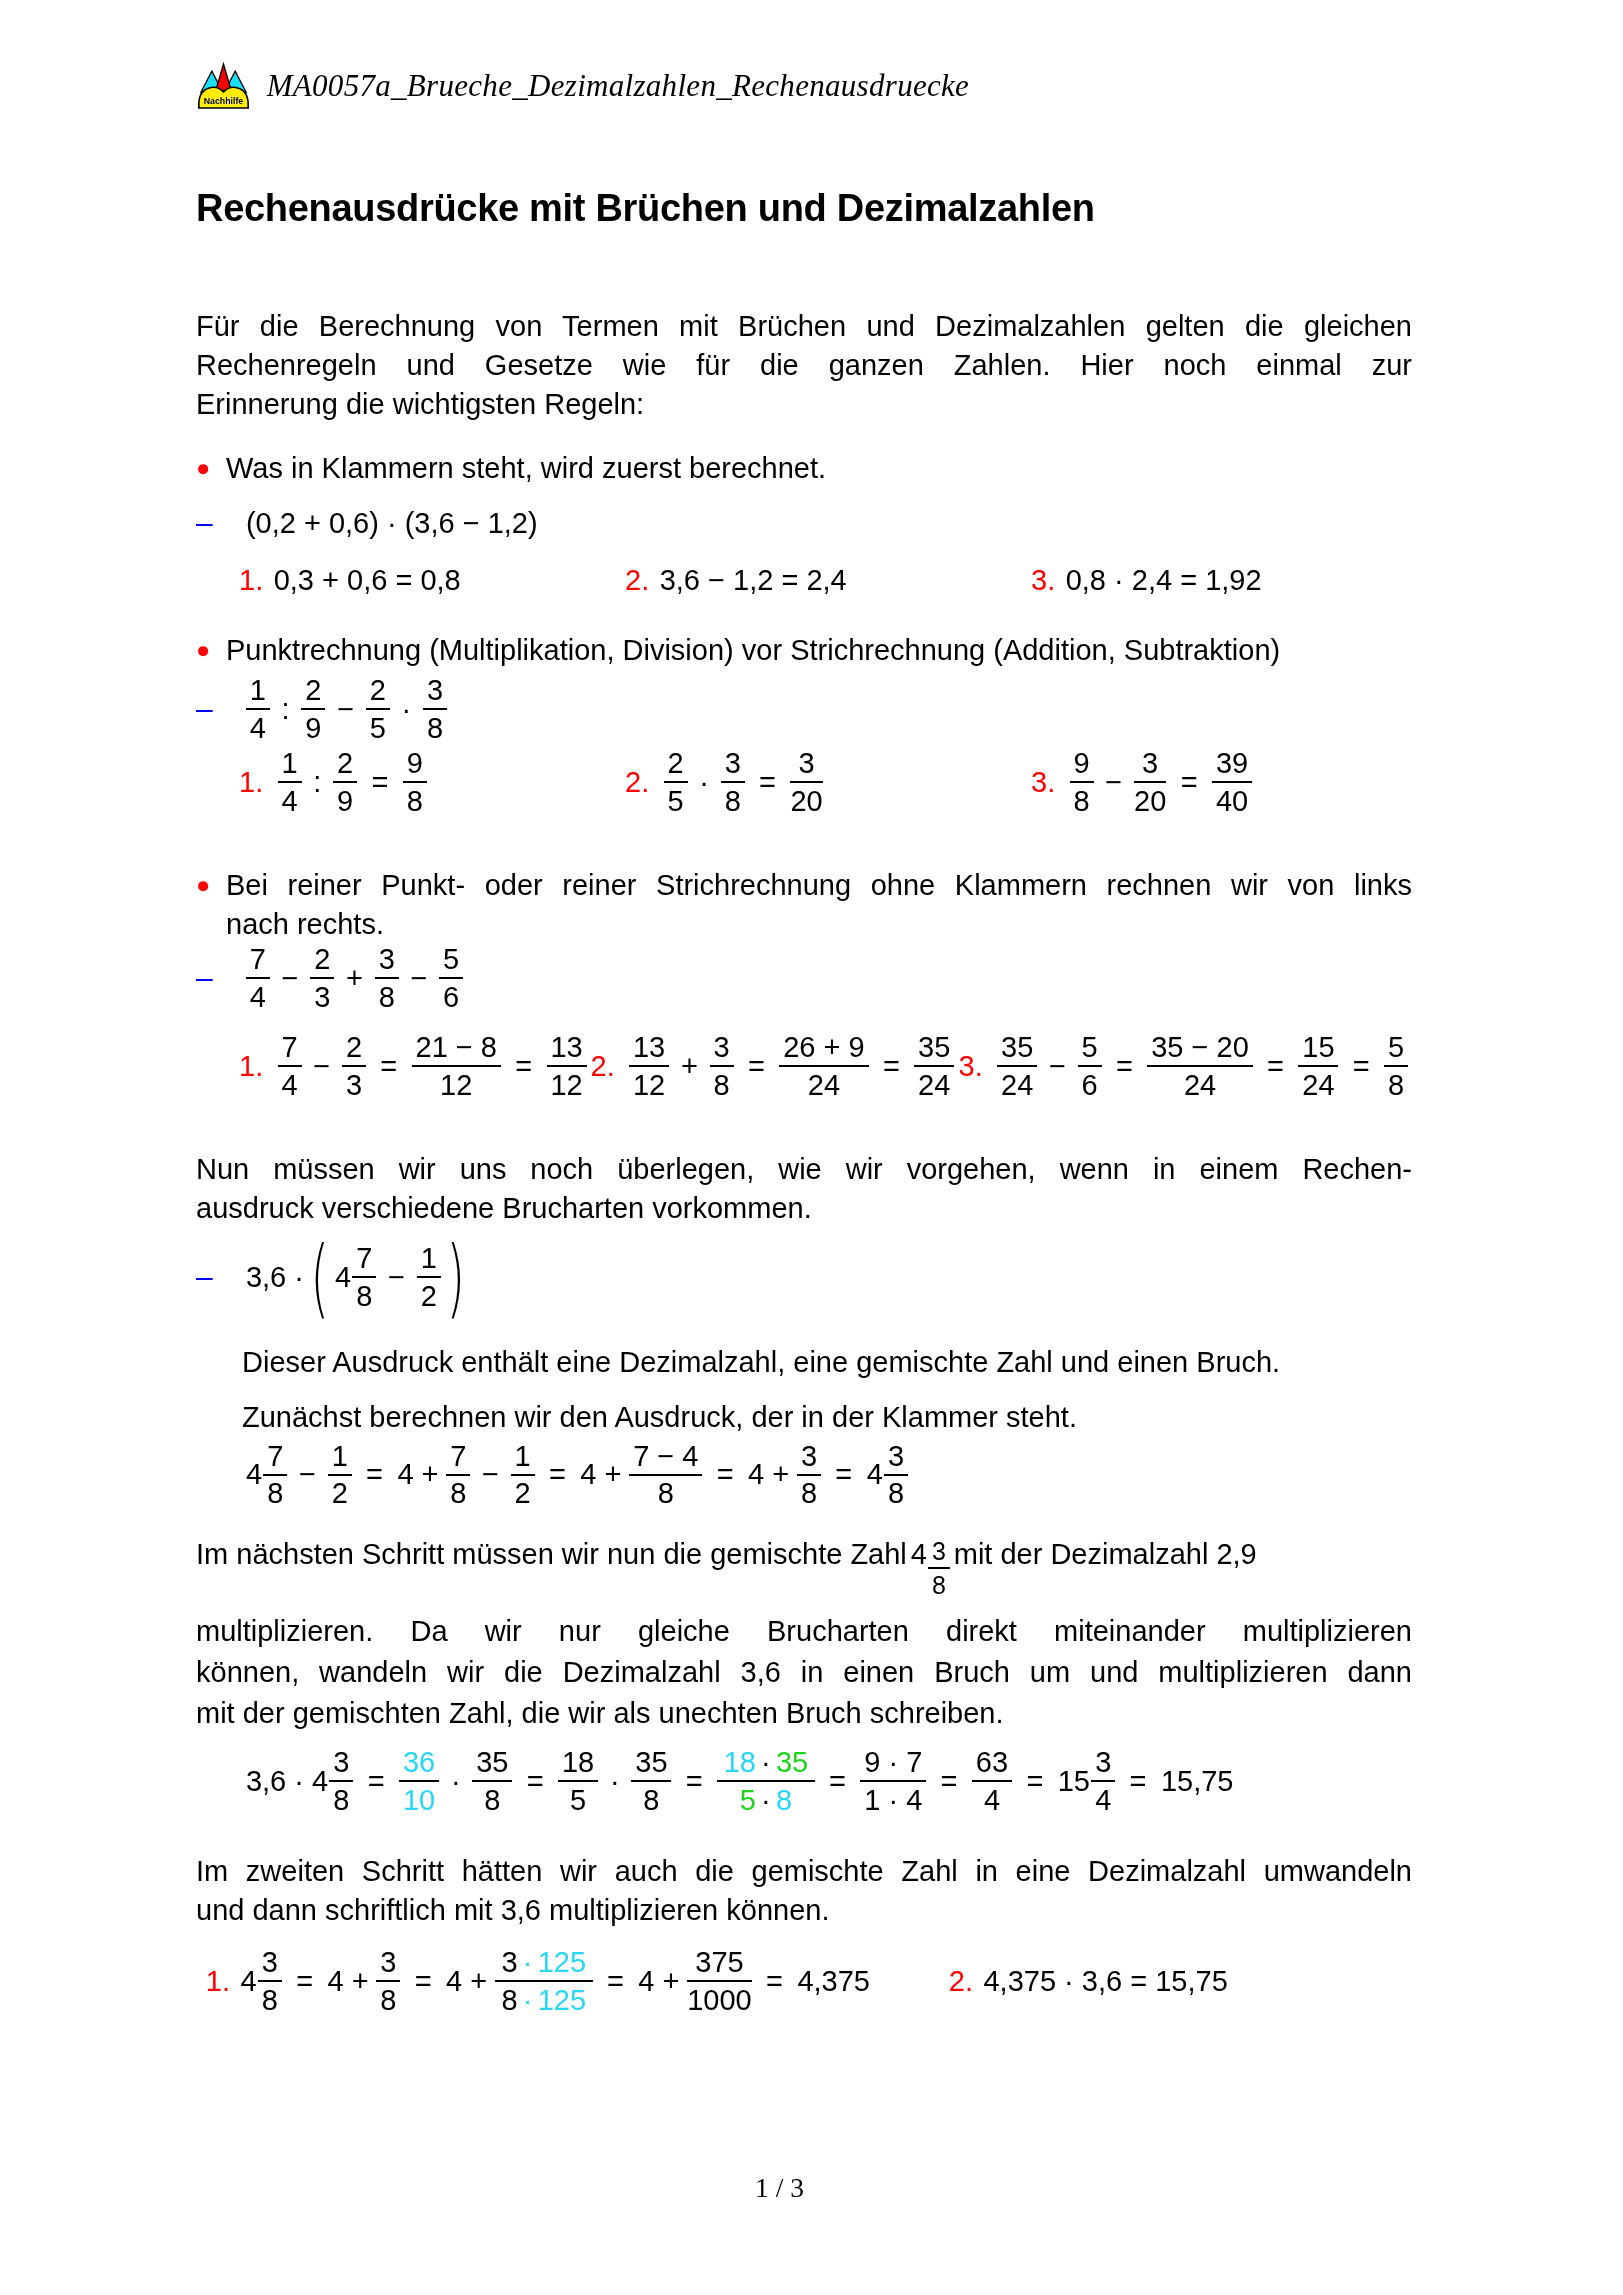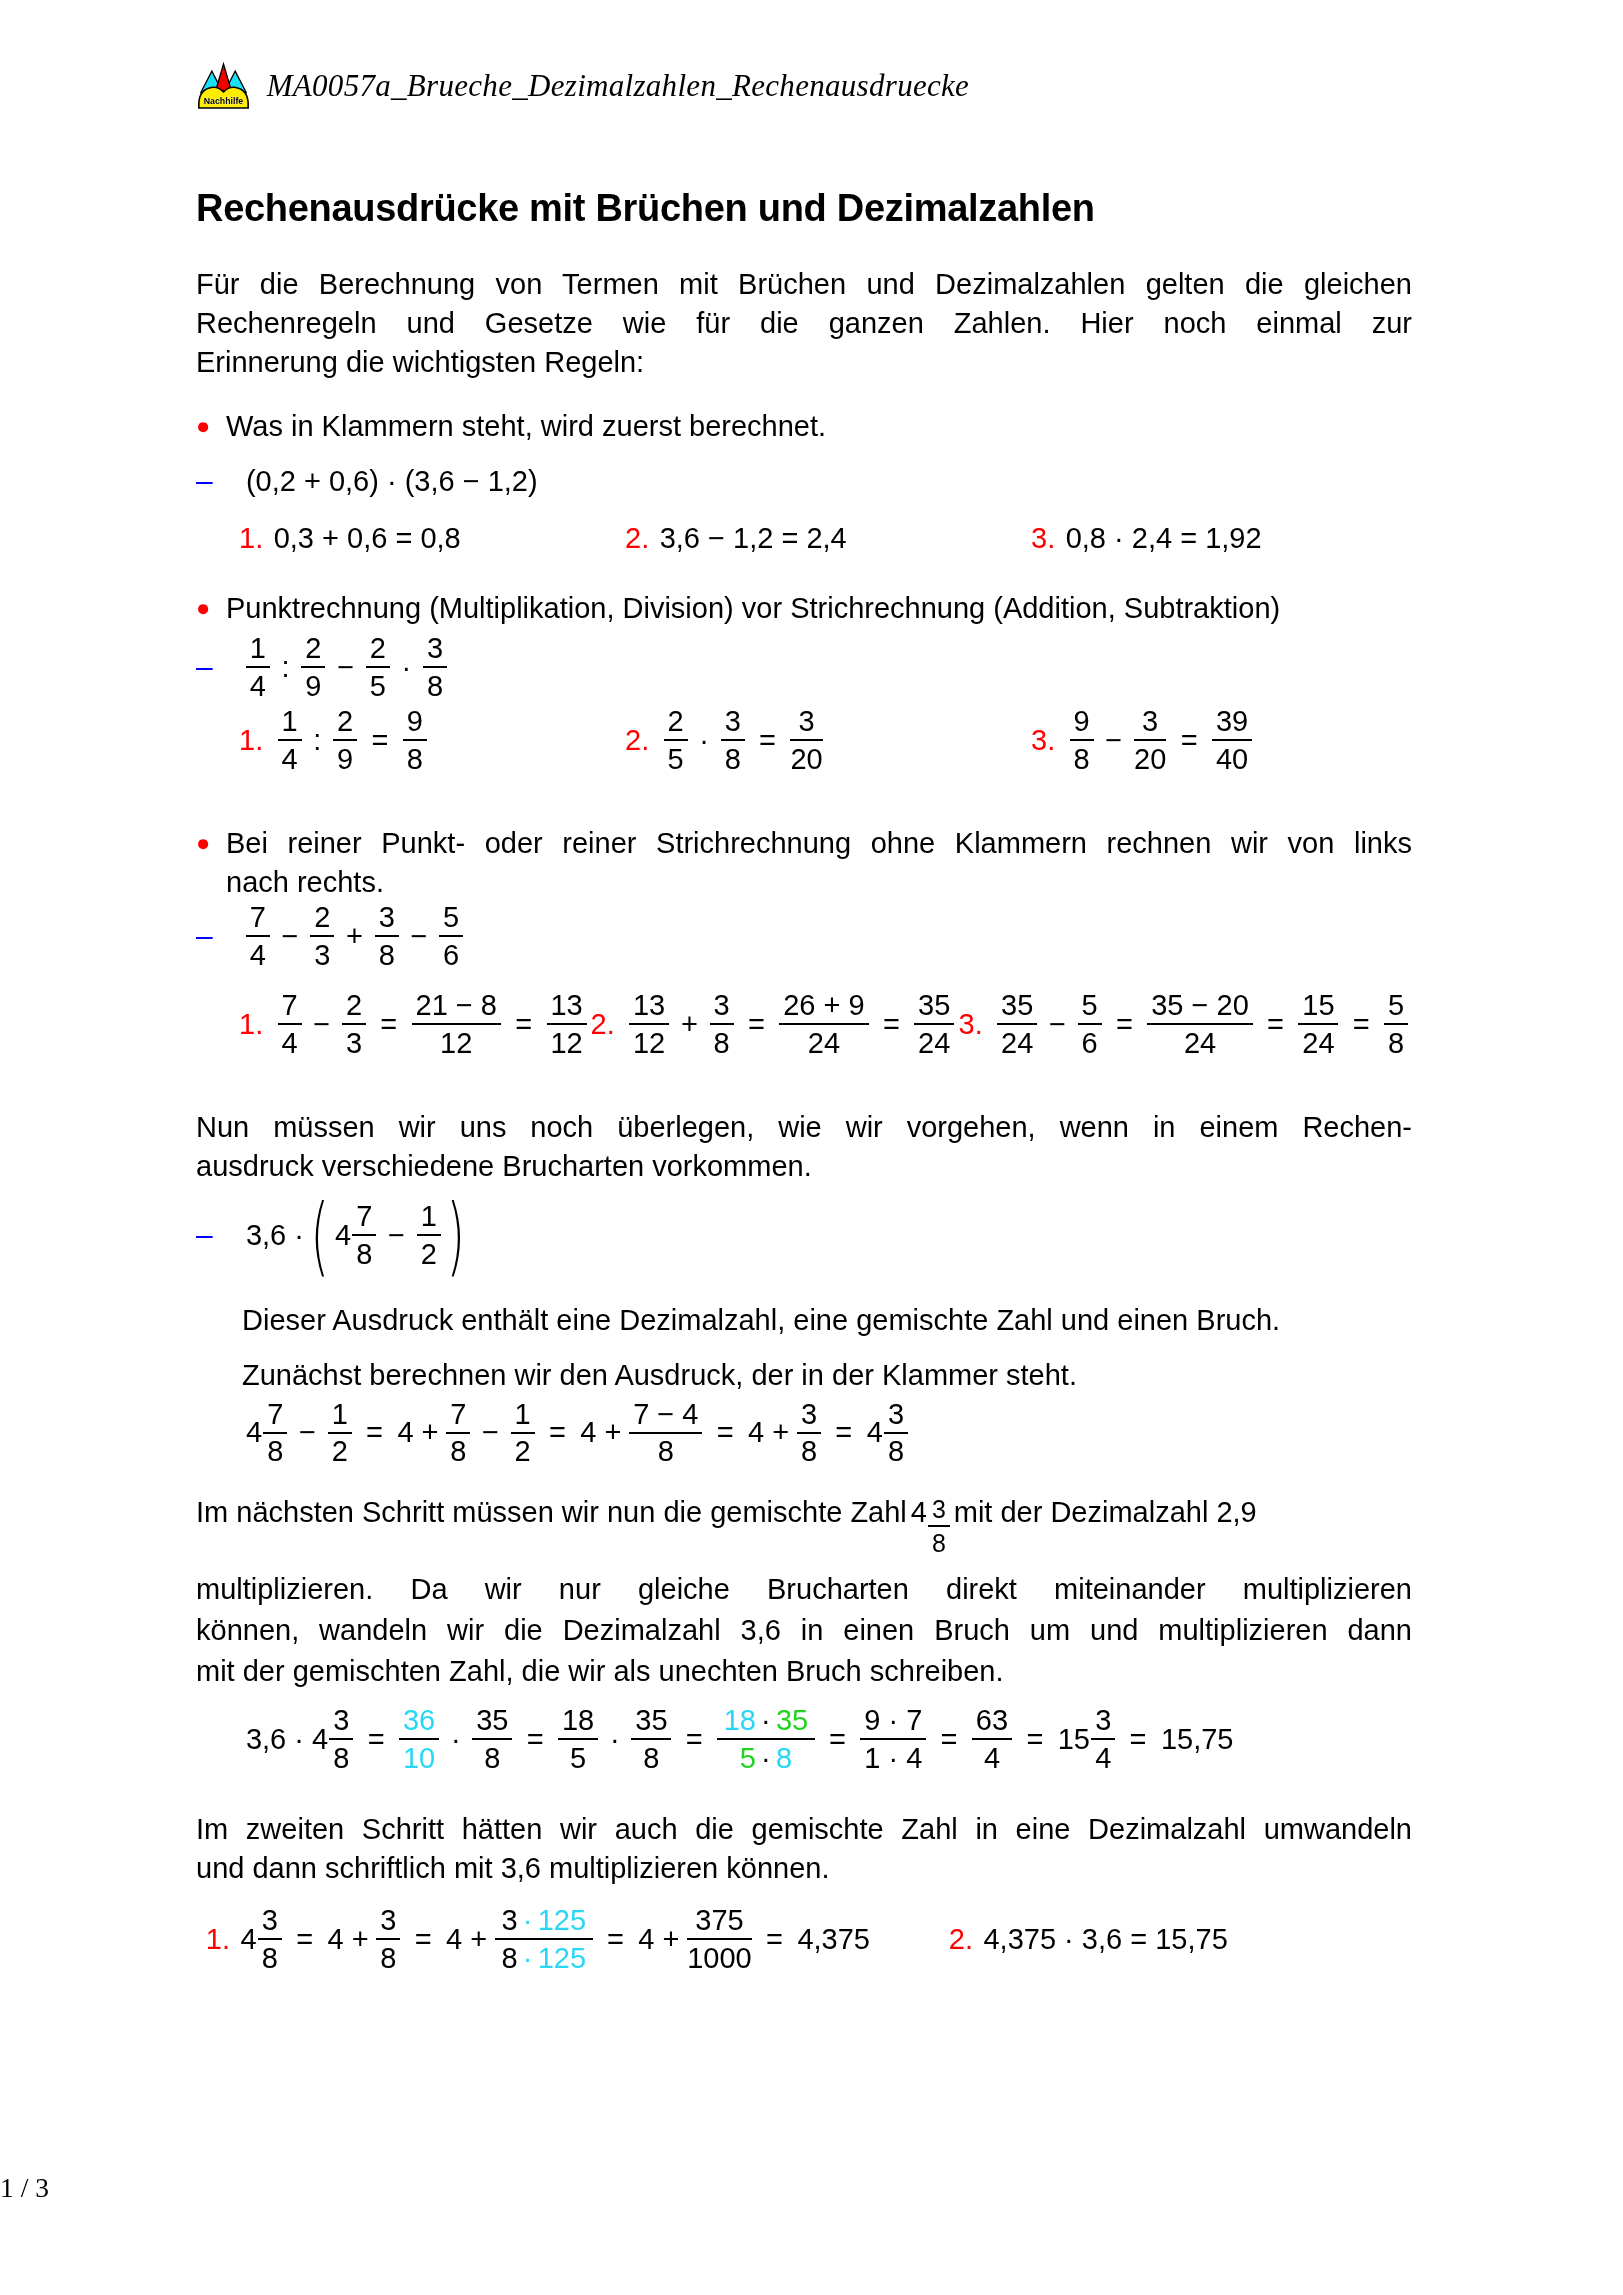--- a/index.html
+++ b/index.html
@@ -41,21 +41,21 @@
   .bigp{font-size:86px;font-weight:200;line-height:0;display:inline-block;
         transform:scaleX(.55);margin:0 -5.2px;font-family:"DejaVu Sans",sans-serif}
 
   .cyan{color:#29d7f5}
   .green{color:#1fd31f}
 
   .p3l1{display:flex;height:73px;font-size:29px}
   .p3l1 .txt{white-space:pre}
   .ifrac{font-size:25px}
 
-  .footer{position:absolute;left:0;right:0;top:2172px;text-align:left;
+  .footer{position:absolute;left:0;right:0;top:2172px;text-align:center;
           font-family:"Liberation Serif",serif;font-size:27.5px}
 </style>
 </head>
 <body>
 
 <div class="page">
   <div class="content">
 
     <div class="hdr">
       <svg viewBox="0 0 84 74">
@@ -63,21 +63,21 @@
         <polygon points="60,14 77,47 43,47" fill="#1ae0f5" stroke="#000" stroke-width="2"></polygon>
         <polygon points="42,3 54,44 30,44" fill="#f20000" stroke="#000" stroke-width="2"></polygon>
         <path d="M4,71 L4,63 Q5,42 25,39 Q34,38 42,46 Q50,38 59,39 Q79,42 80,63 L80,71 Z" fill="#ffec00" stroke="#000" stroke-width="2.5"></path>
         <text x="42" y="65" text-anchor="middle" font-size="13.5" font-weight="bold" fill="#000" stroke="#fff" stroke-width="0.5" paint-order="stroke">Nachhilfe</text>
       </svg>
       <div class="doccode">MA0057a_Brueche_Dezimalzahlen_Rechenausdruecke</div>
     </div>
 
     <h1 class="title">Rechenausdrücke mit Brüchen und Dezimalzahlen</h1>
 
-    <div class="para" style="margin-top:35px">
+    <div class="para" style="margin-top:77px">
       <div class="just">Für die Berechnung von Termen mit Brüchen und Dezimalzahlen gelten die gleichen</div>
       <div class="just">Rechenregeln und Gesetze wie für die ganzen Zahlen. Hier noch einmal zur</div>
       <div>Erinnerung die wichtigsten Regeln:</div>
     </div>
 
     <div class="bul" style="margin-top:25px">
       <span class="dot">●</span>
       <div class="btext">Was in Klammern steht, wird zuerst berechnet.</div>
     </div>
 

